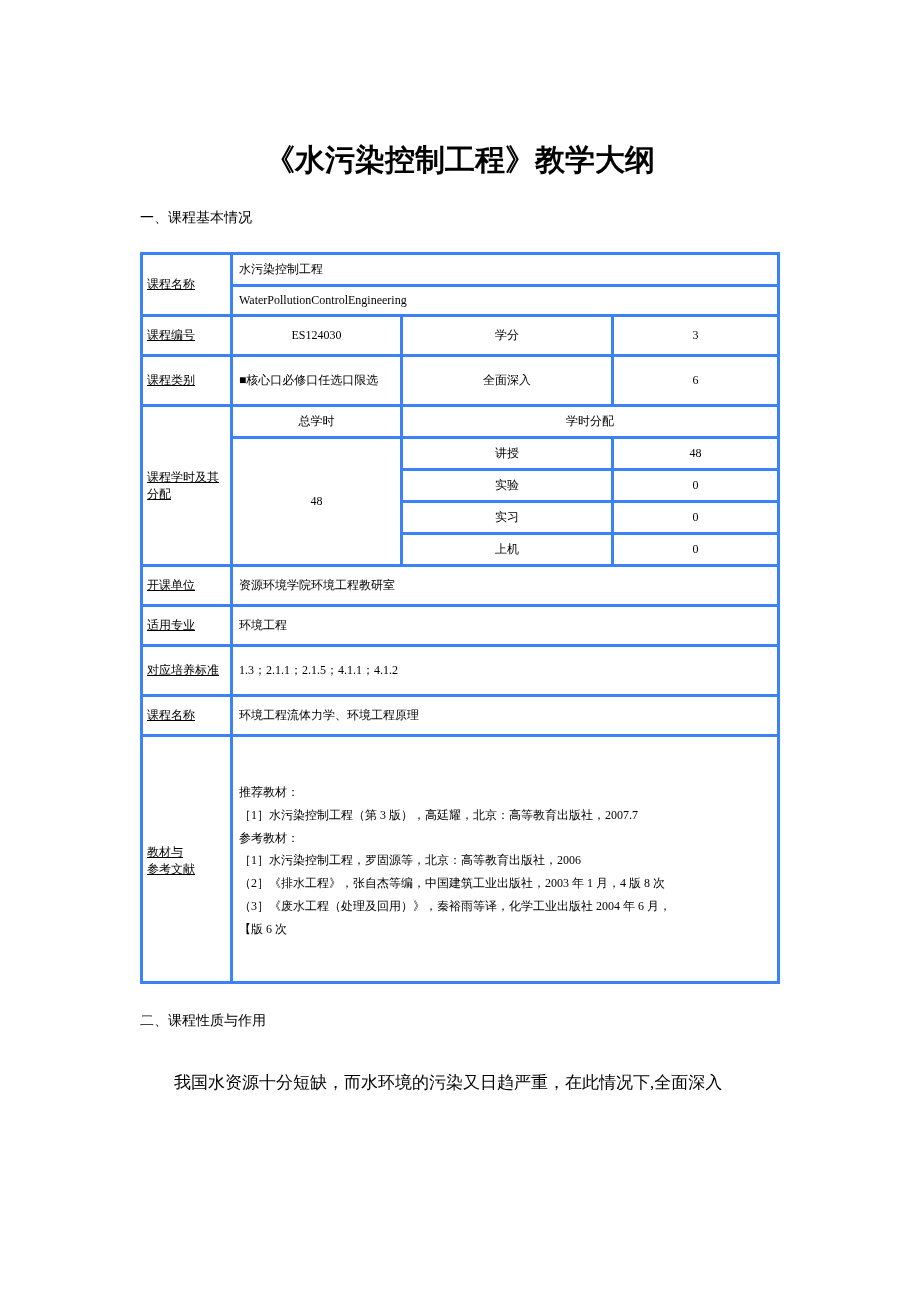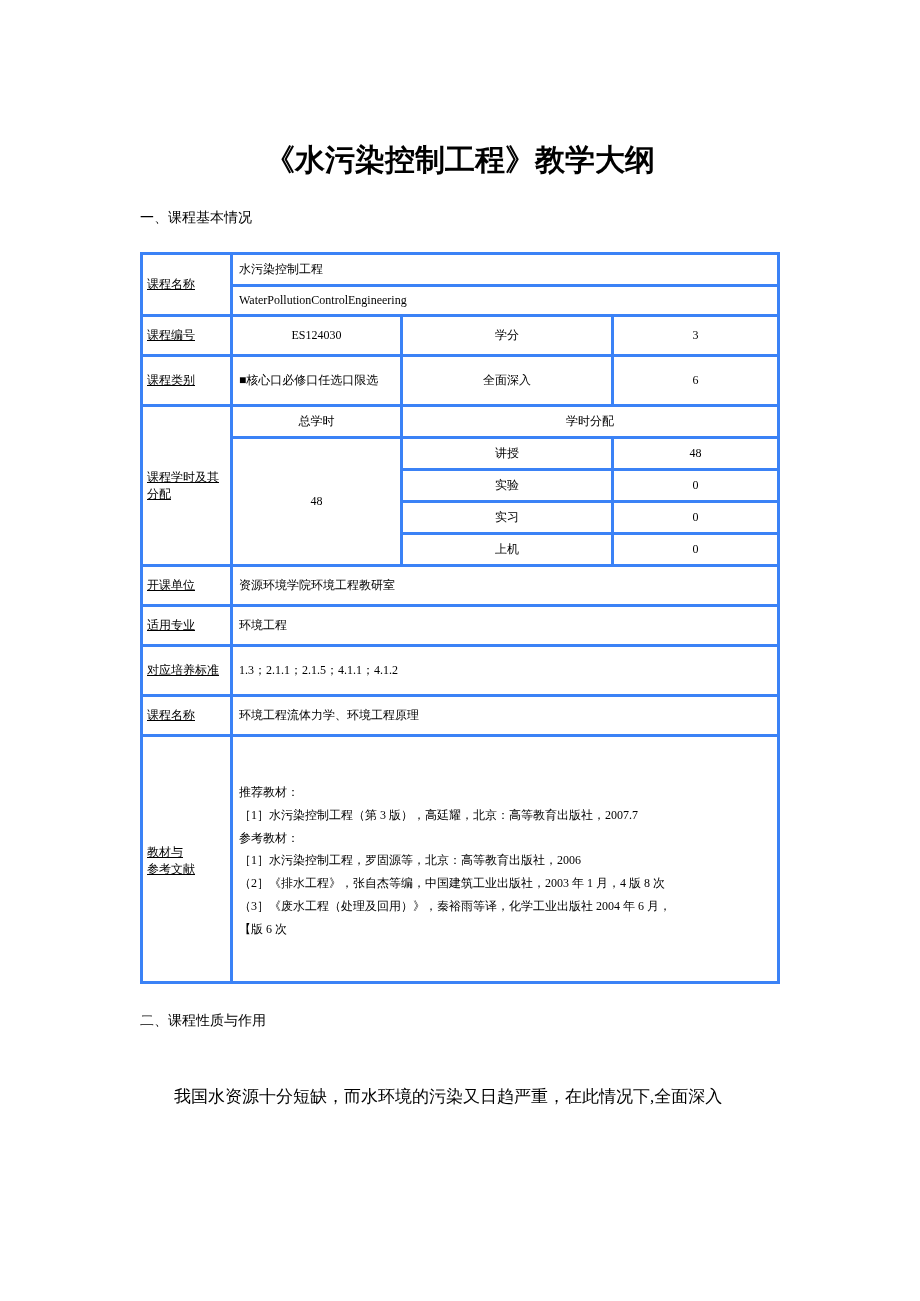--- a/index.html
+++ b/index.html
@@ -38,21 +38,21 @@
     .left-pad { padding-left: 6px; text-align: left; }
     .tall { height: 50px; }
     .short { height: 24px; }
     .med { height: 40px; }
     .refs td { padding-top: 44px; padding-bottom: 40px; }
     .ref-lines { line-height: 1.9; font-size: 12px; }
     .body-para {
       font-size: 17px;
       text-indent: 2em;
       line-height: 2.1;
-      margin-top: 49px;
+      margin-top: 35px;
     }
   </style>
 </head>
 <body>
 
 <div class="title">《水污染控制工程》教学大纲</div>
 
 <div class="section-heading">一、课程基本情况</div>
 
 <table>

